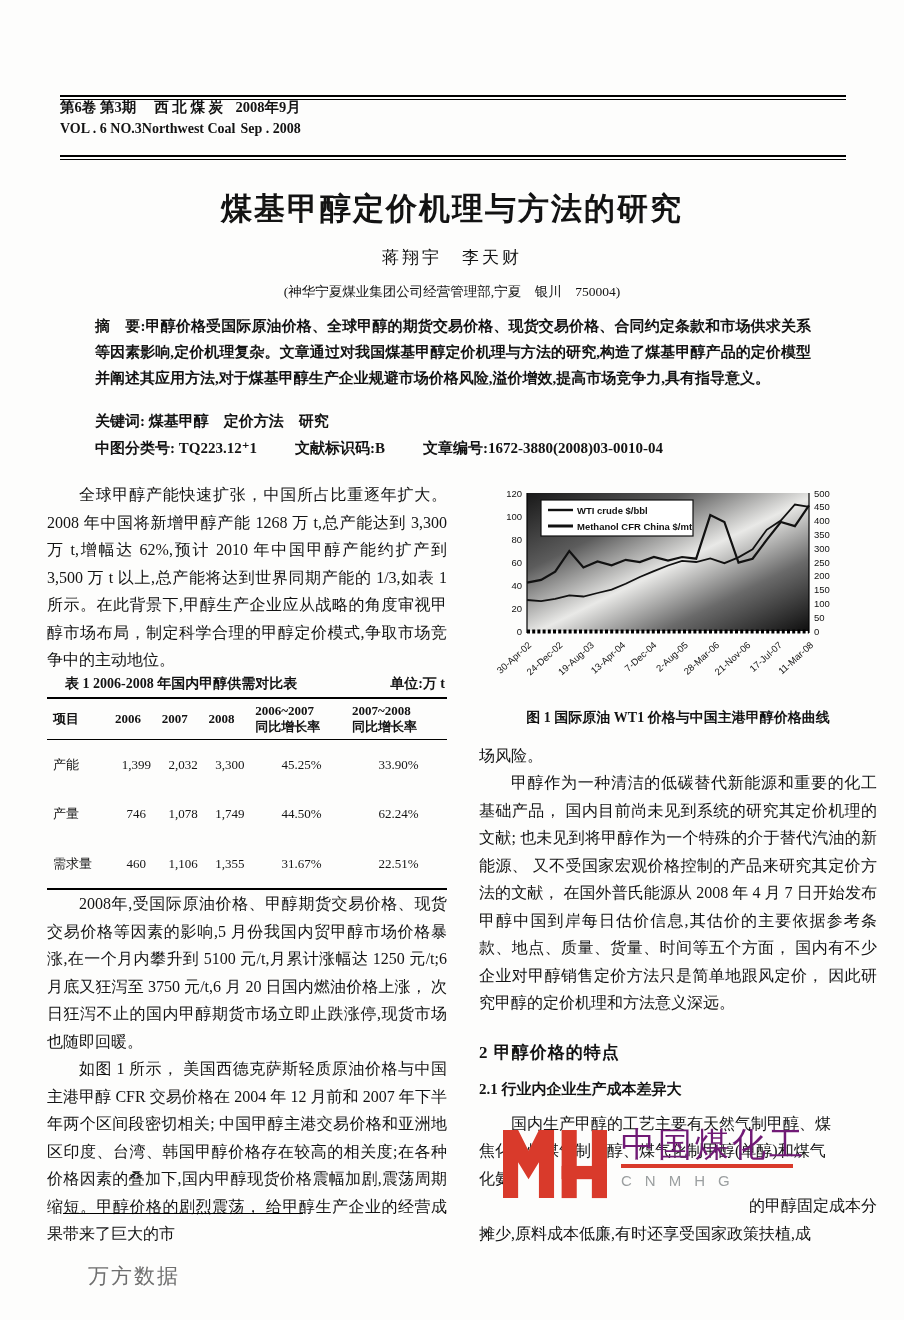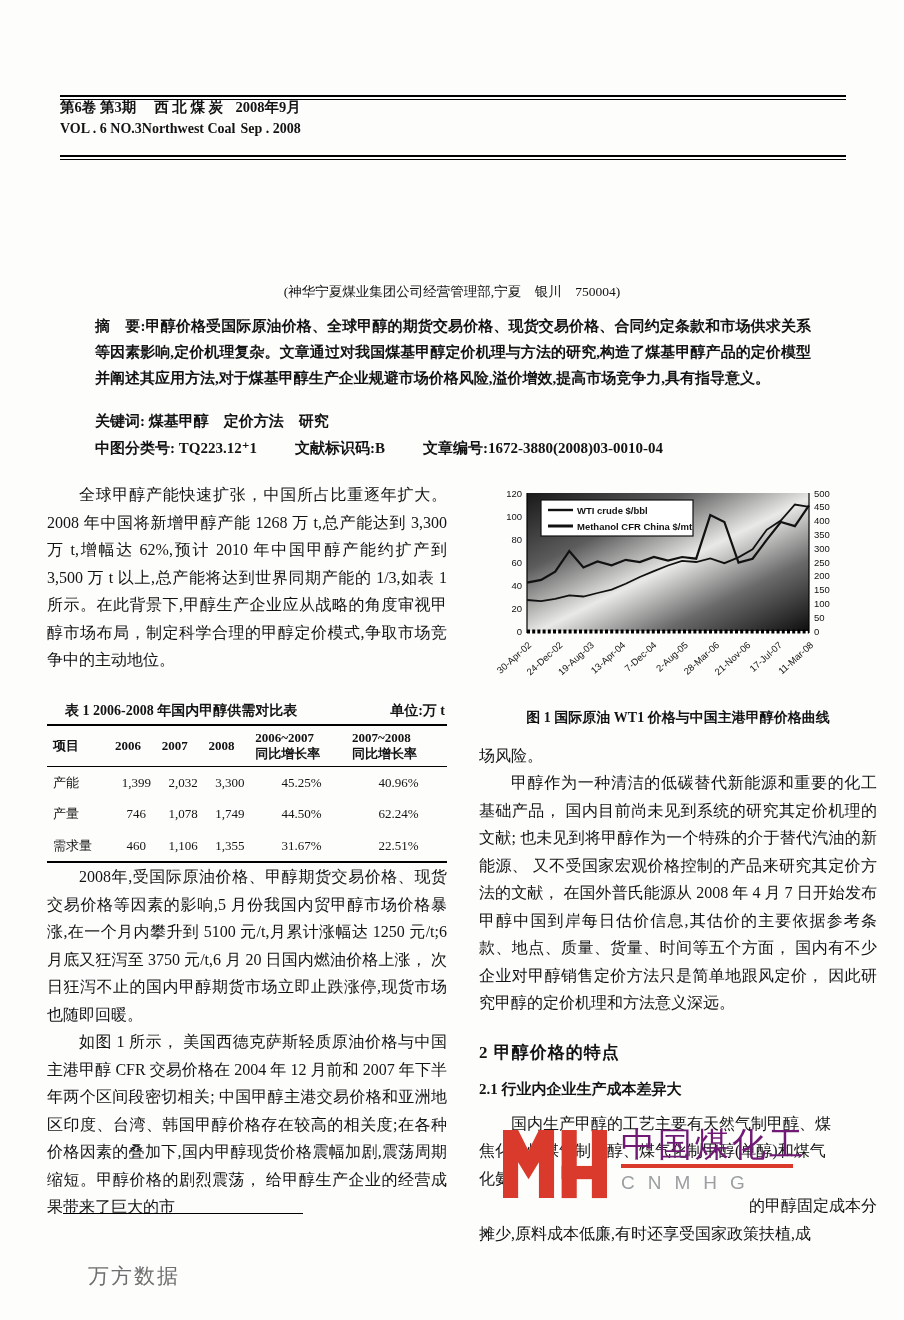--- a/index.html
+++ b/index.html
@@ -33,25 +33,25 @@
   .kw-line { margin-top:17px; }
   .clc-line { margin-top:1px; display:flex; gap:38px; }
 
   
   .col { position:absolute; top:481px; width:400px; font-size:16px; line-height:27.5px; text-align:justify; }
   .col-left  { left:47px; }
   .col-right { left:479px; width:398px; }
   p.ind { text-indent:2em; }
 
   
-  .tbl-wrap { margin-top:27px; font-family:"Liberation Serif","DejaVu Serif",serif; }
+  .tbl-wrap { margin-top:0; font-family:"Liberation Serif","DejaVu Serif",serif; }
   .tbl-title { display:flex; justify-content:space-between; align-items:flex-end; font-size:14px; font-weight:bold; line-height:20px; padding:0 2px 3px 18px; }
   table.t1 { width:100%; border-collapse:collapse; border-top:2.2px solid #000; border-bottom:2.2px solid #000; font-size:13px;font-family:Liberation Serif, serif; }
   table.t1 th { font-weight:bold; white-space:pre-line; border-bottom:1.4px solid #000; padding:4px 2px; line-height:16px; }
-  table.t1 td { padding:2px 2px; text-align:center; }
+  table.t1 td { padding:11px 2px; text-align:center; }
   table.t1 th:first-child, table.t1 td:first-child { text-align:left; padding-left:6px; }
 
   .sec-h { font-size:17px; font-weight:bold; text-align:left; margin-top:22px; margin-bottom:10px; letter-spacing:1px; }
   .subsec-h { font-size:15px; font-weight:bold; text-align:left; margin-top:8px; margin-bottom:6px; }
 
   
   .figure { width:398px; }
   .figure svg { display:block; }
   .fig-cap { text-align:center; font-size:14px; font-weight:bold; margin:6px 0 10px 0; }
   .tick { font-family:"Liberation Sans","DejaVu Sans",sans-serif; font-size:9.5px; fill:#111; }
@@ -65,21 +65,21 @@
   .fn-text { font-size:13.5px; font-weight:bold; margin-top:6px; padding-left:16px; }
 
   .wanfang { position:absolute; left:88px; top:1262px; font-size:21px; color:#6e6e6e;
              font-family:"Liberation Sans","DejaVu Sans",sans-serif; letter-spacing:2px; }
 
   
   .watermark { position:absolute; left:503px; top:1124px; width:372px; height:96px; display:flex; align-items:flex-start; }
   .wm-text { margin-left:14px; padding-top:3px; }
   .wm-cn { font-family:"Liberation Sans","DejaVu Sans",sans-serif; font-size:34px; color:#701a75; letter-spacing:3px; line-height:34px; }
   .wm-underline { height:3.5px; background:#d93a2b; width:172px; margin-top:3px; }
-  .wm-en { font-family:"Liberation Sans","DejaVu Sans",sans-serif; font-size:19px; color:#9b9fa0; letter-spacing:13px; margin-top:4px; }
+  .wm-en { font-family:"Liberation Sans","DejaVu Sans",sans-serif; font-size:15px; color:#9b9fa0; letter-spacing:13px; margin-top:4px; }
 </style>
 </head>
 <body>
 
 <div class="page">
 
   <div class="rule-double hdr-rule-top"></div>
   <div class="hdr-row">
     <div class="hdr-cell">
       <div>第6卷 第3期</div>
@@ -89,20 +89,22 @@
       <div>西  北  煤  炭</div>
       <div class="en">Northwest    Coal</div>
     </div>
     <div class="hdr-cell hdr-right">
       <div>2008年9月</div>
       <div class="en">Sep . 2008</div>
     </div>
   </div>
   <div class="rule-double hdr-rule-bot"></div>
 
+  <h1 class="title">煤基甲醇定价机理与方法的研究</h1>
+  <div class="authors">蒋翔宇　李天财</div>
   <div class="affil">(神华宁夏煤业集团公司经营管理部,宁夏　银川　750004)</div>
 
   <div class="abstract">
     <div><span class="lbl">摘　要:</span><span>甲醇价格受国际原油价格、全球甲醇的期货交易价格、现货交易价格、合同约定条款和市场供求关系等因素影响,定价机理复杂。文章通过对我国煤基甲醇定价机理与方法的研究,构造了煤基甲醇产品的定价模型并阐述其应用方法,对于煤基甲醇生产企业规避市场价格风险,溢价增效,提高市场竞争力,具有指导意义。</span></div>
     <div class="kw-line"><span class="lbl">关键词:</span> <span>煤基甲醇　定价方法　研究</span></div>
     <div class="clc-line">
       <span><span class="lbl">中图分类号:</span> <span>TQ223.12⁺1</span></span>
       <span class="lbl">文献标识码:B</span>
       <span><span class="lbl">文章编号:</span><span>1672-3880(2008)03-0010-04</span></span>
     </div>
@@ -129,21 +131,21 @@
 同比增长率</th>
             </tr>
           </thead>
         <tbody id="tbl-body">
             <tr>
               <td>产能</td>
               <td>1,399</td>
               <td>2,032</td>
               <td>3,300</td>
               <td>45.25%</td>
-              <td>40.96%</td>
+              <td>33.90%</td>
             </tr>
             <tr>
               <td>产量</td>
               <td>746</td>
               <td>1,078</td>
               <td>1,749</td>
               <td>44.50%</td>
               <td>62.24%</td>
             </tr>
             <tr>

